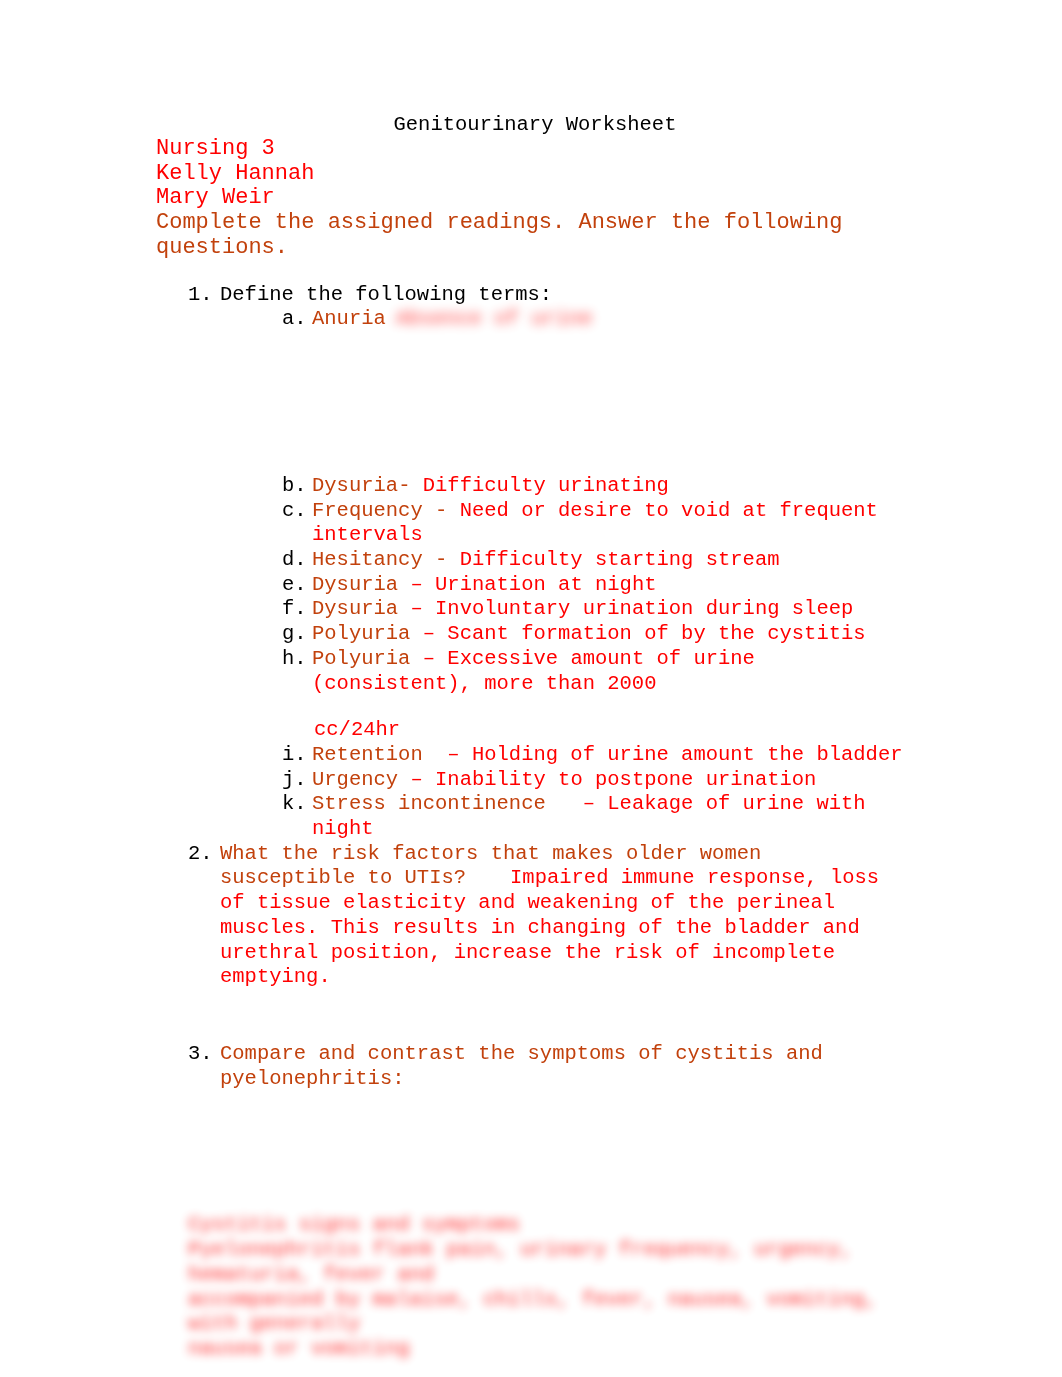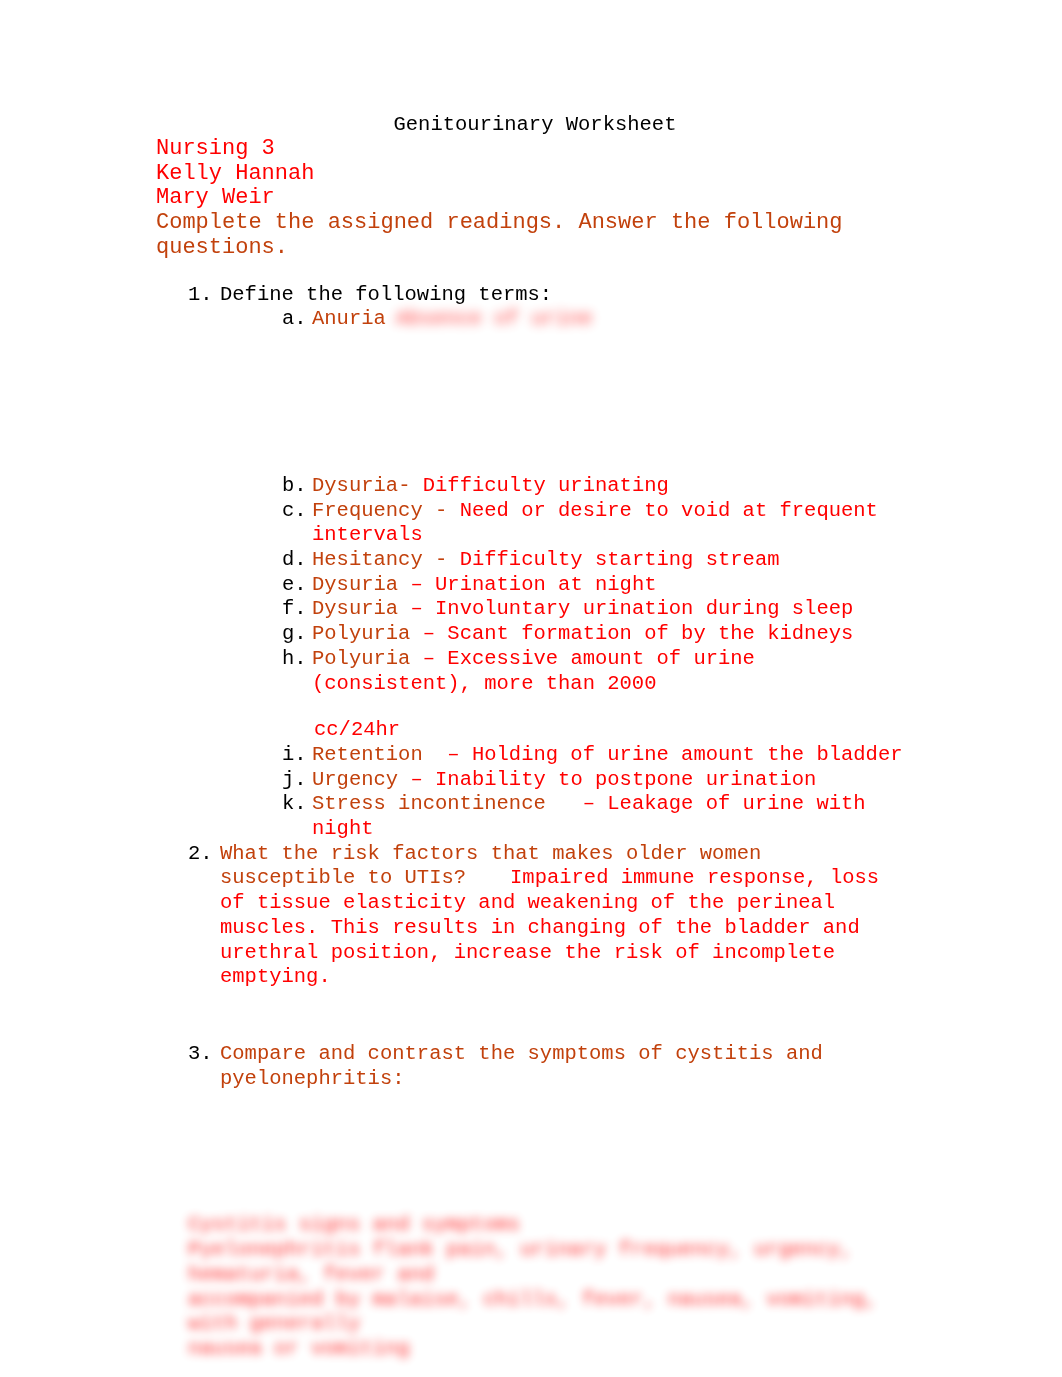--- a/index.html
+++ b/index.html
@@ -156,21 +156,21 @@
             <span class="black">Dysuria</span> <span class="red">–</span> <span class="red">Urination at night</span>
           </li>
 
           <li>
             <span class="marker">f.</span>
             <span class="black">Dysuria</span> <span class="red">–</span> <span class="red">Involuntary urination during sleep</span>
           </li>
 
           <li>
             <span class="marker">g.</span>
-            <span class="black">Polyuria</span> <span class="red">–</span> <span class="red">Scant formation of by the kidneys</span>
+            <span class="black">Polyuria</span> <span class="red">–</span> <span class="red">Scant formation of by the cystitis</span>
           </li>
 
           <li>
             <span class="marker">h.</span>
             <span class="black">Polyuria</span> <span class="red">–</span> <span class="red">Excessive amount of urine (consistent), more than 2000</span>
             <div style="height:22px;"></div>
             <div class="red" style="padding-left:2px;">cc/24hr</div>
           </li>
 
           <li>

